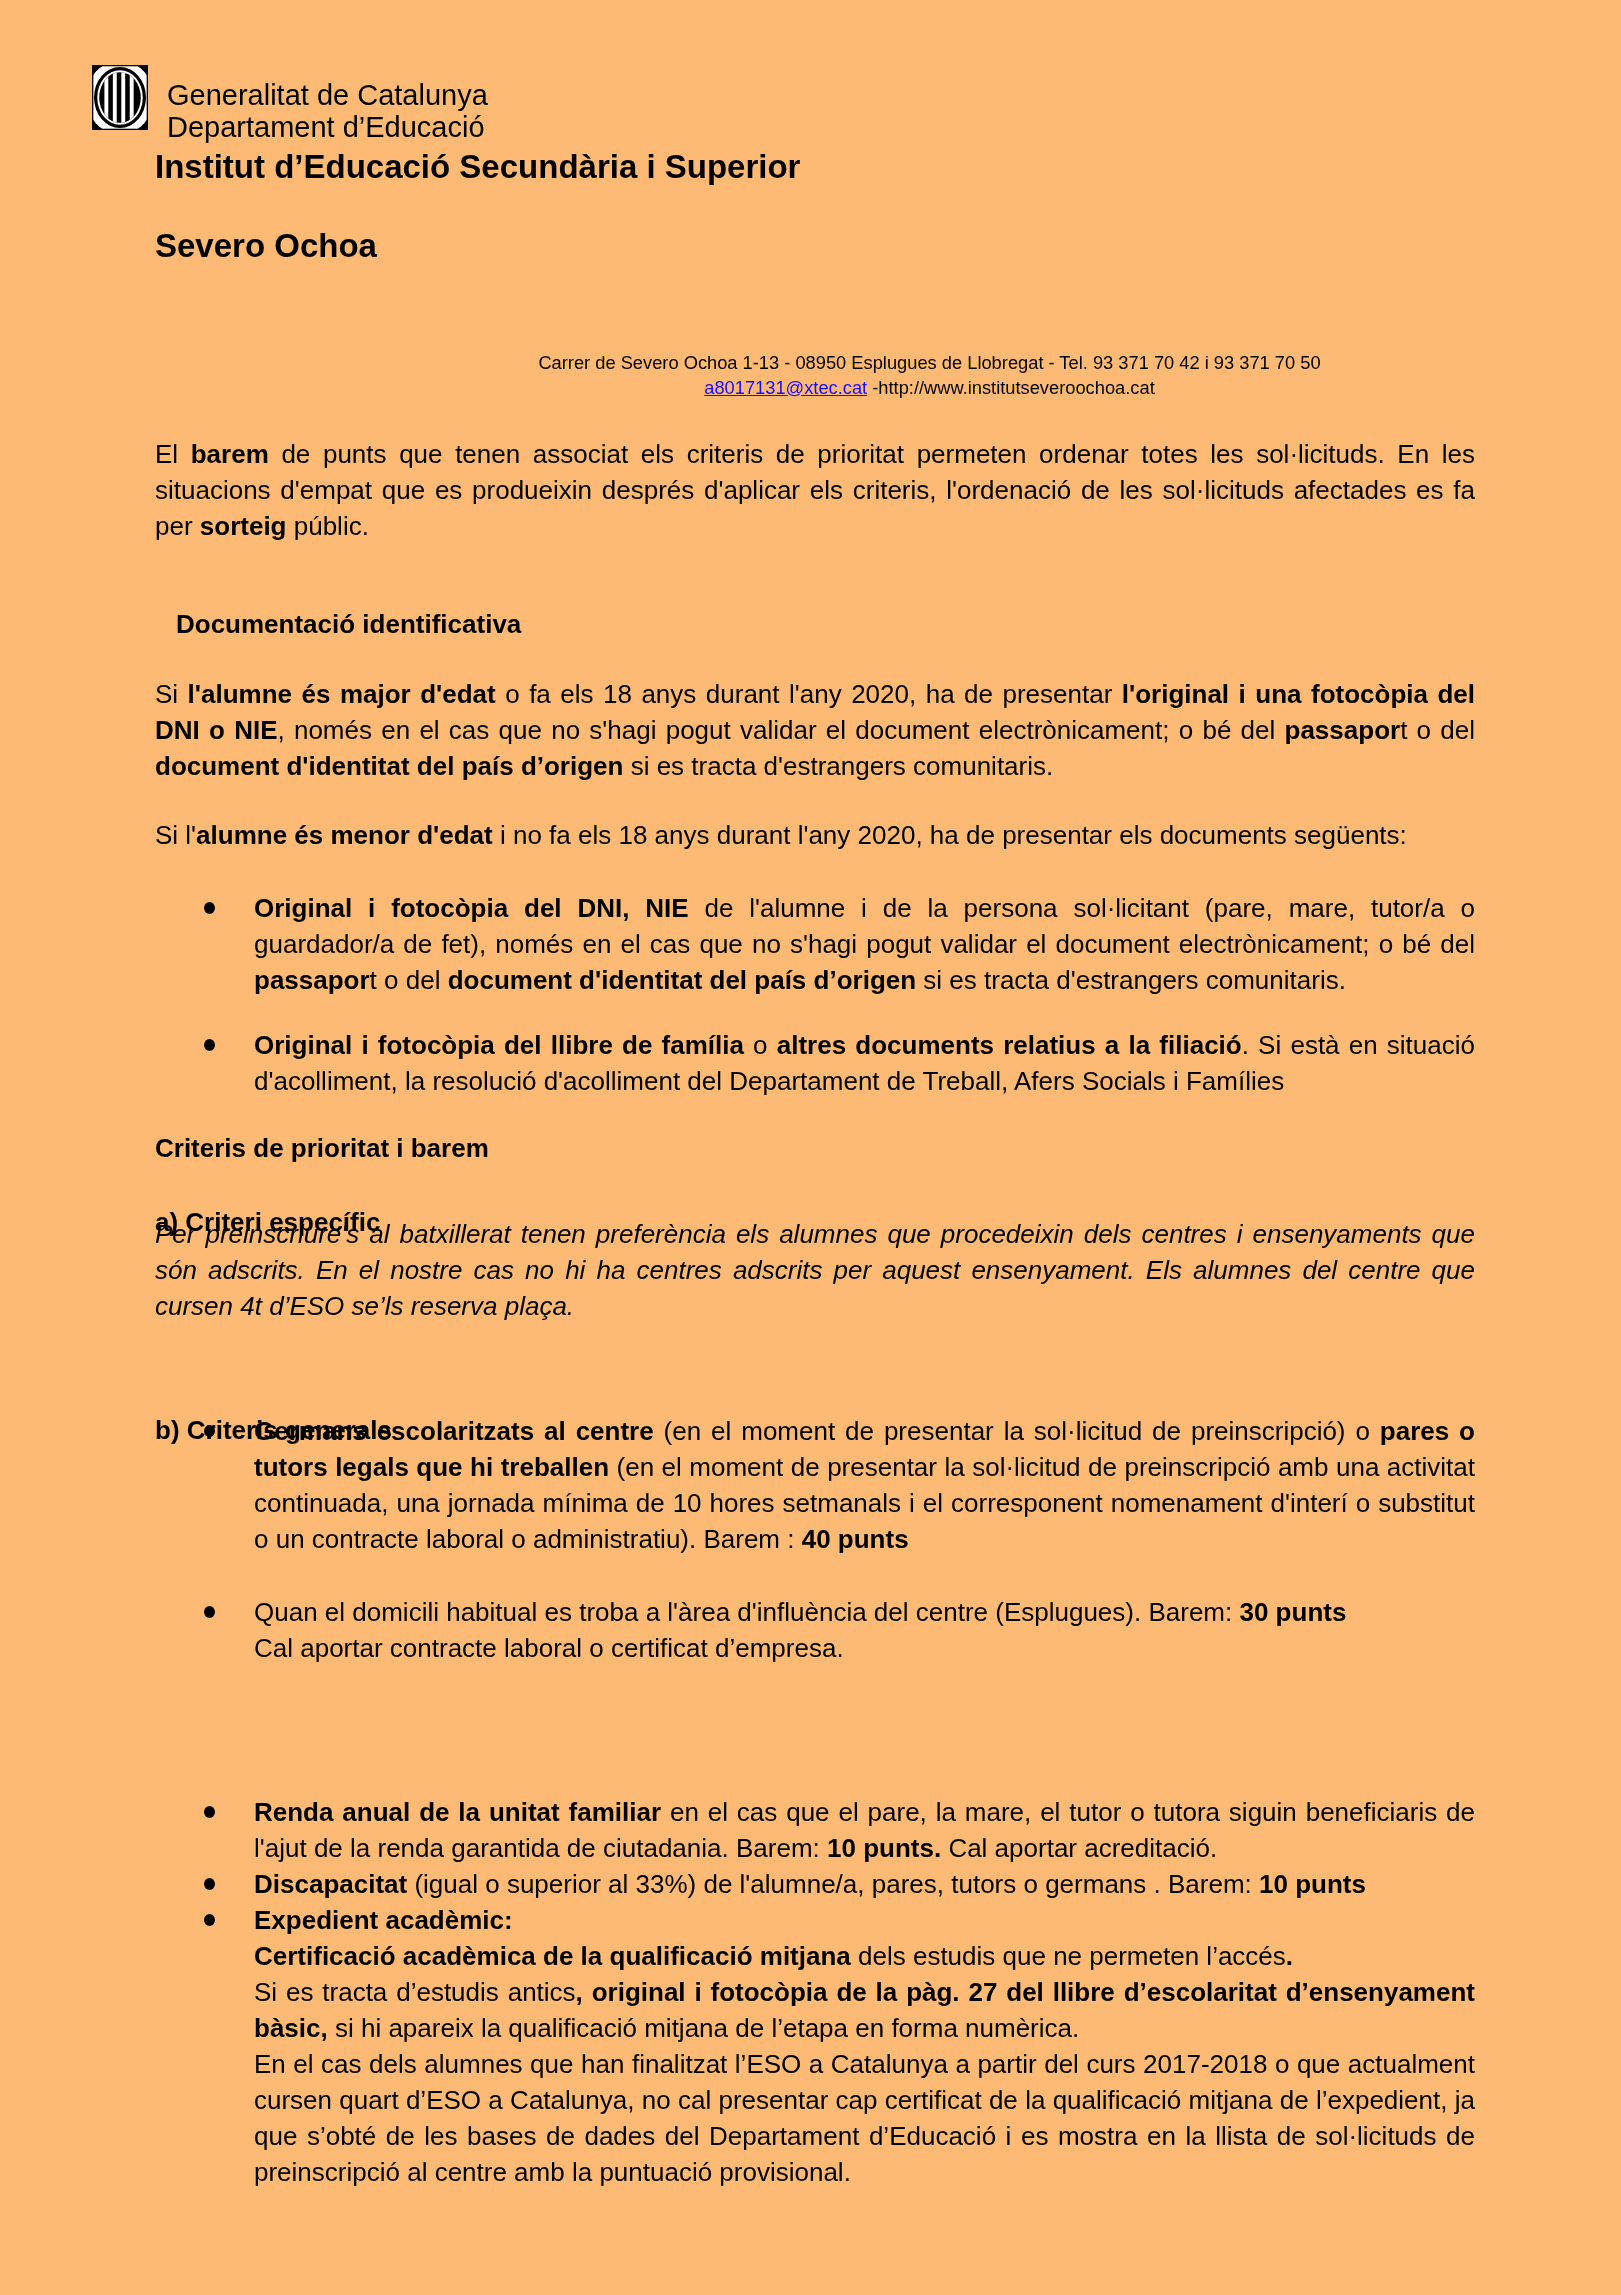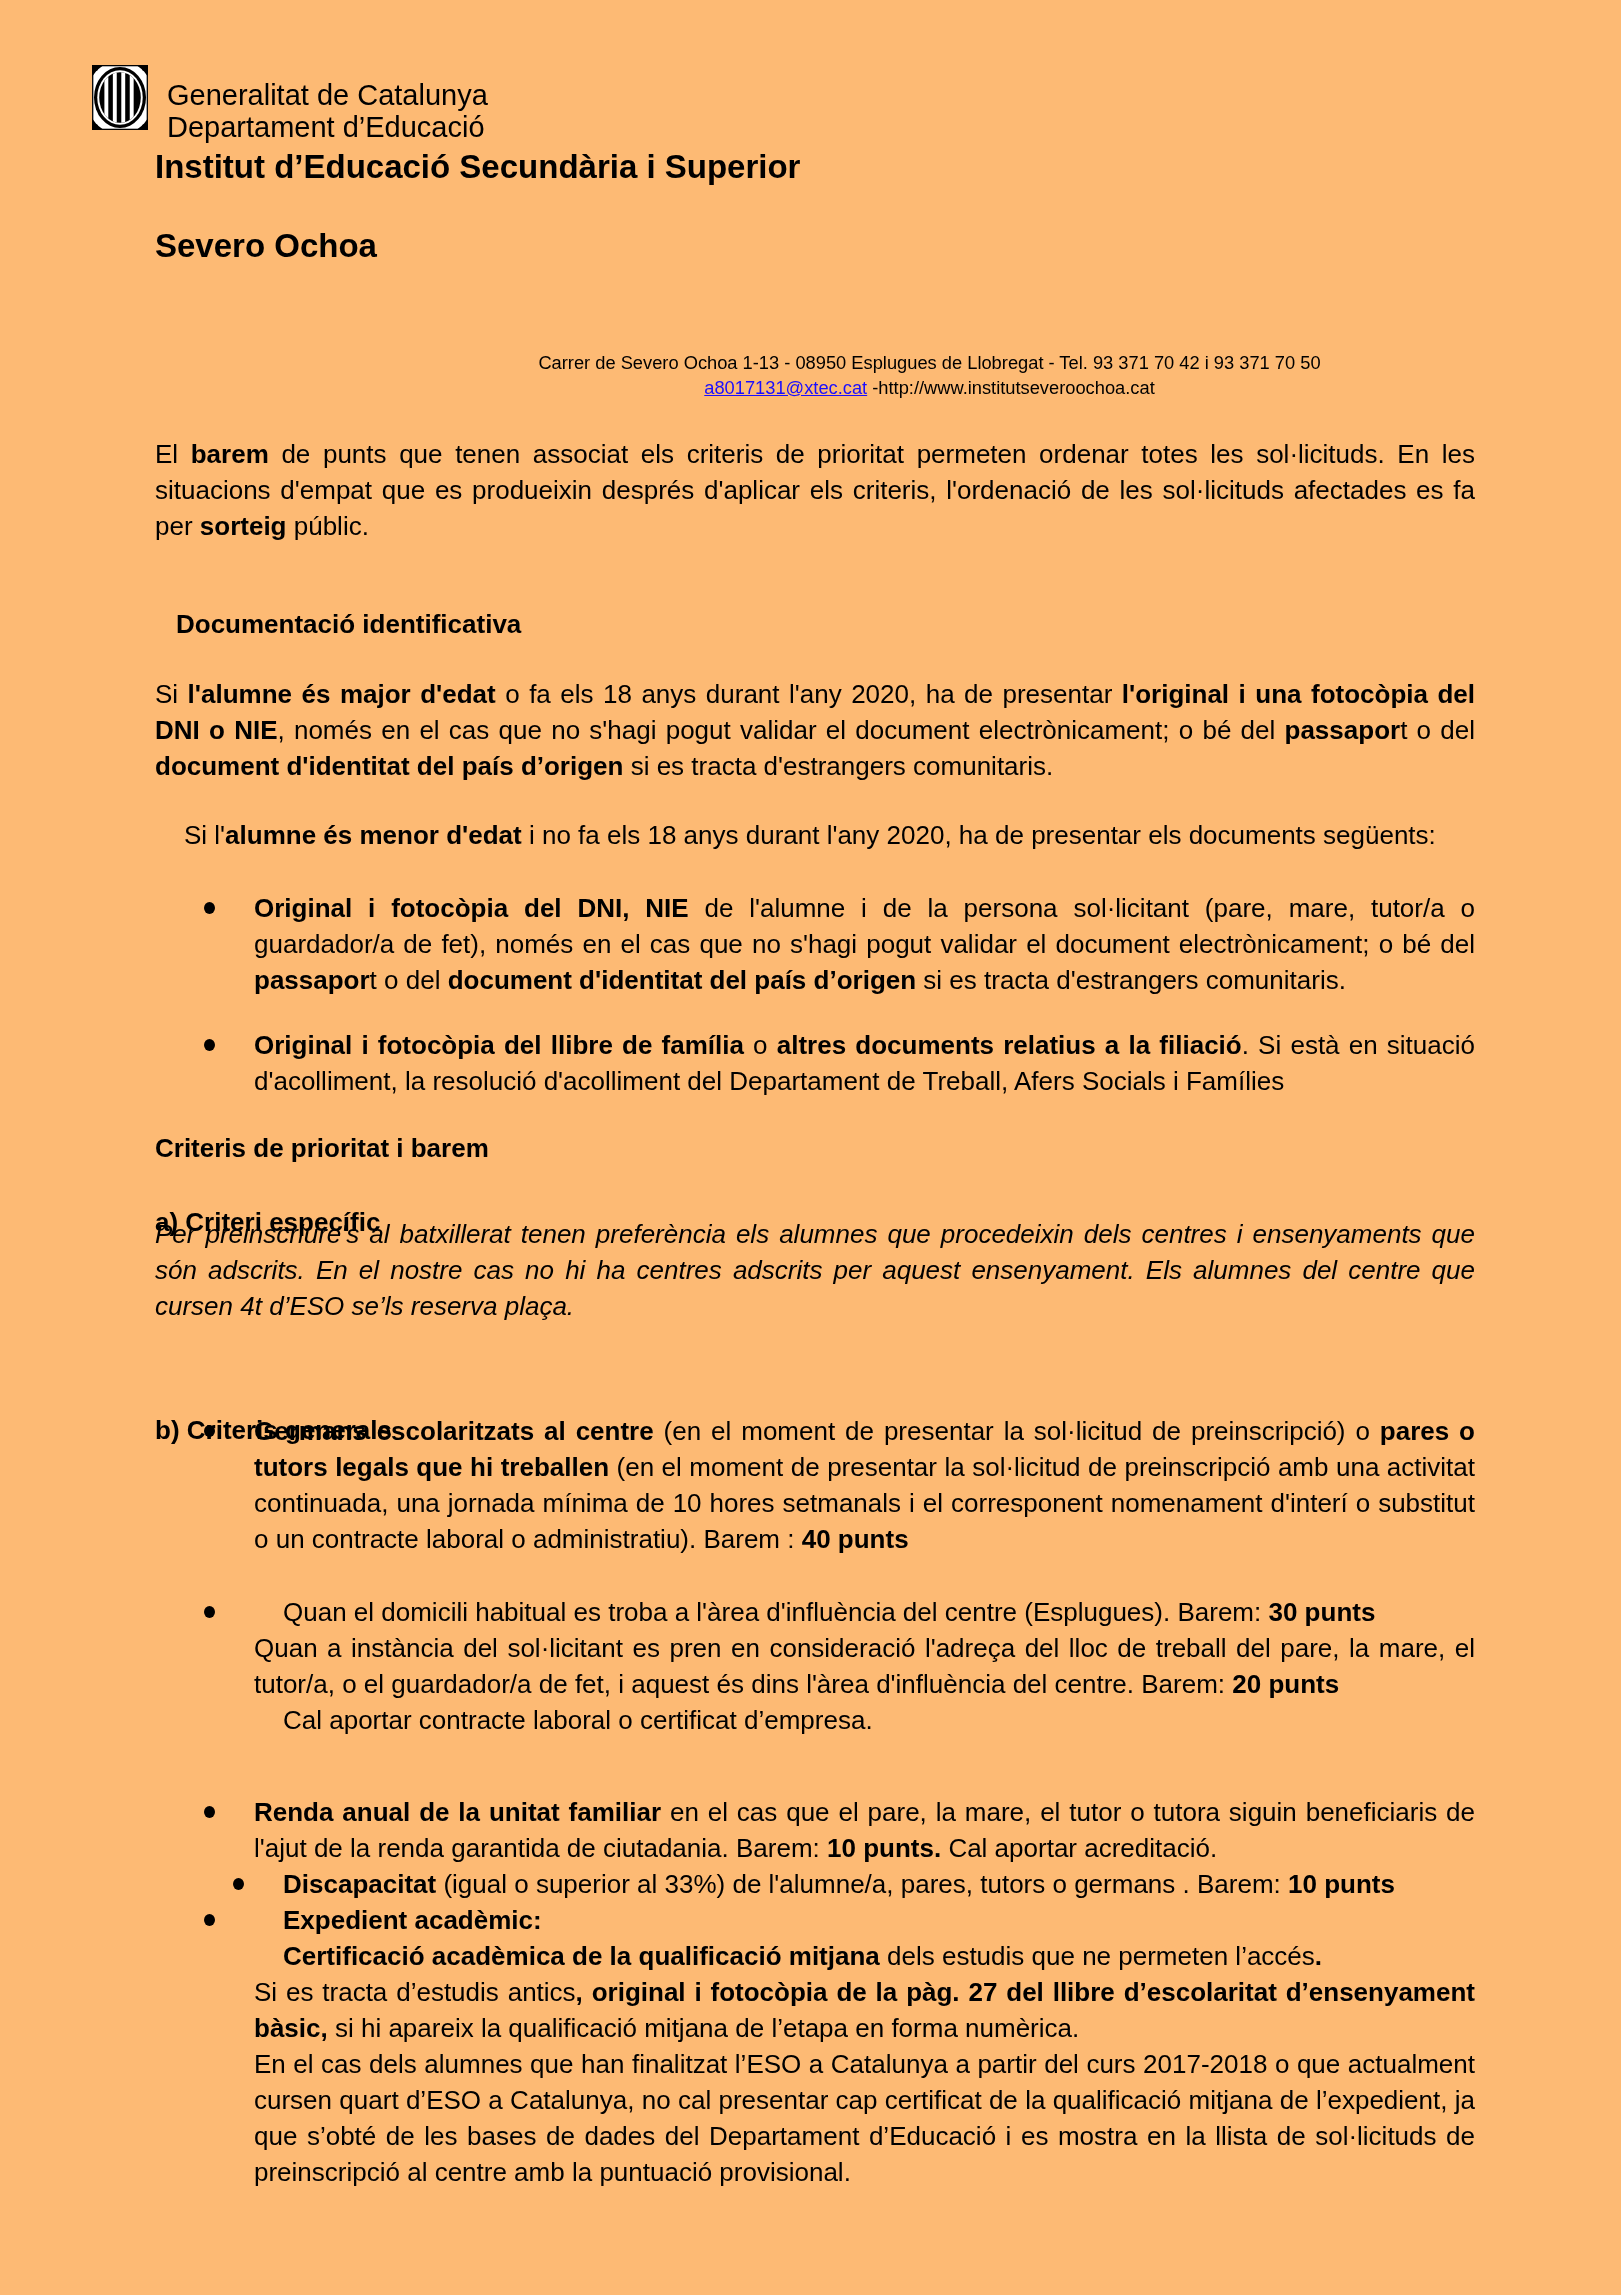--- a/index.html
+++ b/index.html
@@ -17,21 +17,21 @@
   .addr2 .inner { margin-left: 157px; }
   a.email { color: #1a0dff; text-decoration: underline; }
 
   .block { position: absolute; left: 155px; width: 1320px; font-size: 26px; line-height: 36px; text-align: justify; }
   .block b { font-weight: bold; }
   .heading { position: absolute; left: 155px; font-size: 26px; font-weight: bold; line-height: 36px; white-space: nowrap; }
 
   .bullet-item { position: absolute; left: 254px; width: 1221px; font-size: 26px; line-height: 36px; text-align: justify; }
   .bullet-dot { position: absolute; left: -50px; top: 12.4px; width: 11px; height: 11.8px; border-radius: 50%; background: #000; }
   .sub { display: block; }
-  .no-justify { text-align: left; margin-left: 29px; }
+  .no-justify { text-align: left; }
 </style>
 </head>
 <body>
 
 <div class="page">
 
   <div class="logo">
     <svg width="56" height="65" viewBox="0 0 86 100">
       <rect x="0" y="0" width="86" height="100" fill="#fff"></rect>
 
@@ -108,21 +108,20 @@
   <div class="heading" style="top:1412px;">b) Criteris generals</div>
 
   <div class="bullet-item" style="top:1376px;margin-top:37px;">
     <span class="bullet-dot"></span>
     <b>Germans escolaritzats al centre</b><span> (en el moment de presentar la sol·licitud de preinscripció) o </span><b>pares o  tutors legals que hi treballen</b><span> (en el moment de presentar la sol·licitud de preinscripció amb una activitat continuada, una jornada mínima de 10 hores setmanals i el corresponent nomenament d'interí o substitut o un contracte laboral o administratiu). Barem : </span><b>40 punts</b>
   </div>
 
   <div class="bullet-item" style="top:1594px;">
     <span class="bullet-dot"></span>
     <span class="sub no-justify"><span>Quan el domicili habitual es troba a l'àrea d'influència del centre (Esplugues). Barem: </span><b>30 punts</b></span>
-    <span class="sub"><span>Quan a instància del sol·licitant es pren en consideració l'adreça del lloc de treball del pare, la mare, el tutor/a, o el guardador/a de fet, i aquest és dins l'àrea d'influència del centre. Barem: </span><b>20 punts</b></span>
     <span class="sub no-justify">Cal aportar contracte laboral o certificat d’empresa.</span>
   </div>
 
   <div class="bullet-item" style="top:1794px;">
     <span class="bullet-dot"></span>
     <b>Renda anual de la unitat familiar</b><span> en el cas que el pare, la mare, el tutor o tutora siguin beneficiaris de l'ajut de la renda garantida de ciutadania. Barem: </span><b>10 punts.</b><span> Cal aportar acreditació.</span>
   </div>
 
   <div class="bullet-item no-justify" style="top:1866px;">
     <span class="bullet-dot"></span>

